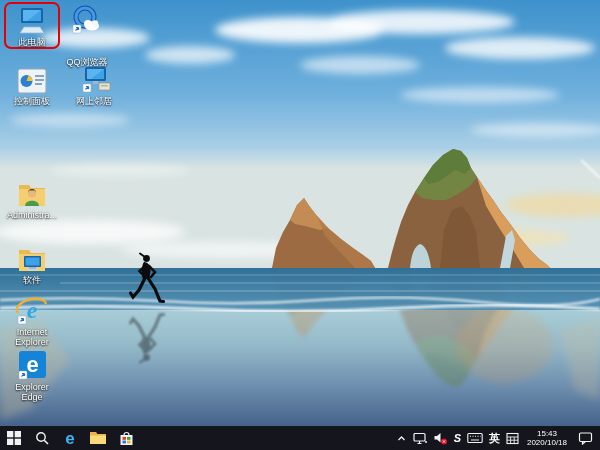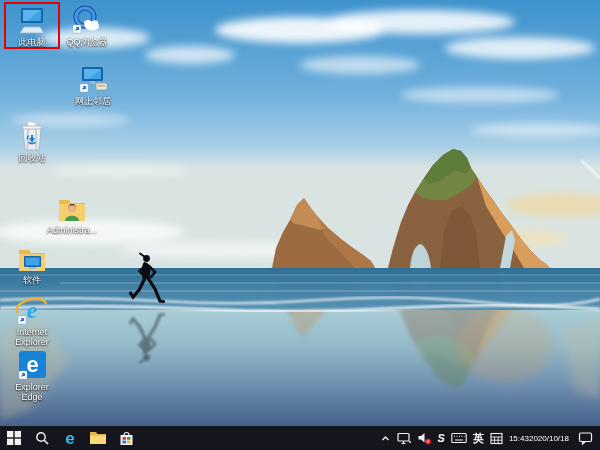--- a/index.html
+++ b/index.html
@@ -4,35 +4,35 @@
 <style>
   html,body{margin:0;padding:0;}
   body{width:600px;height:450px;overflow:hidden;font-family:"Liberation Sans",sans-serif;}
   .screen{position:relative;width:600px;height:450px;background:#2a6a92;}
   .wallpaper{position:absolute;left:0;top:0;width:600px;height:426px;overflow:hidden;}
   .wallpaper svg{display:block;}
 
   
   .dicon{position:absolute;width:56px;border:2px solid transparent;box-sizing:border-box;
          display:flex;flex-direction:column;align-items:center;cursor:pointer;}
-  .dicon.highlighted{border-color:#e60000;}
+  .dicon.highlighted{border-color:#e60000;border-radius:7px;}
   .glyph{height:31px;display:flex;align-items:flex-end;justify-content:center;}
   .dlabel{margin-top:2px;font-size:9px;line-height:10px;color:#fff;text-align:center;
           text-shadow:0 1px 2px rgba(0,0,0,.85), 0 0 2px rgba(0,0,0,.6);max-width:54px;word-break:break-word;}
 
   
   .taskbar{position:absolute;left:0;bottom:0;width:600px;height:24px;background:#15151e;
            display:flex;align-items:center;z-index:5;}
   .tbtn{width:28px;height:24px;border:0;background:transparent;display:flex;align-items:center;
         justify-content:center;padding:0;cursor:pointer;}
   .tray{margin-left:auto;display:flex;align-items:center;gap:6px;padding-right:5px;height:24px;}
   .titem{display:flex;align-items:center;justify-content:center;height:24px;cursor:pointer;color:#eee;}
   .ime{font-size:11px;color:#fff;font-weight:bold;}
   .sogou-s{font-size:11px;color:#fff;font-weight:bold;font-style:italic;}
-  .clock{display:flex;flex-direction:row;align-items:center;justify-content:flex-start;
+  .clock{display:flex;flex-direction:column;align-items:center;justify-content:flex-start;
          font-size:8px;line-height:9px;color:#fff;min-width:44px;}
 </style>
 </head>
 <body>
 
 <div class="screen">
 
   <div class="wallpaper">
     <svg width="600" height="426" viewBox="0 0 600 426" preserveAspectRatio="none">
       <defs>
@@ -134,69 +134,67 @@
       <svg width="30" height="28" viewBox="0 0 30 28">
         <rect x="4" y="1" width="22" height="15" rx="1.5" fill="#1565ad"></rect>
         <rect x="6" y="3" width="18" height="11" fill="#3fa2e6"></rect>
         <path d="M6,3 L24,3 L10,14 L6,14 Z" fill="#63b9f0" opacity="0.8"></path>
         <path d="M7,20 L23,20 L27,26 L3,26 Z" fill="#dcebf6" stroke="#9fb9cc" stroke-width="0.8"></path>
       </svg>
     </div>
     <div class="dlabel">此电脑</div>
   </div>
 
-  <div class="dicon" style="left:59px;top:2px;">
+  <div class="dicon" style="left:59px;top:2px;gap:20px;">
     <div class="glyph">
       <svg width="32" height="30" viewBox="0 0 32 30">
         <circle cx="14" cy="12" r="9" fill="none" stroke="#1b4fa0" stroke-width="5"></circle>
         <circle cx="14" cy="12" r="9" fill="none" stroke="#3f9ae8" stroke-width="3"></circle>
         <ellipse cx="21" cy="21" rx="7" ry="4.5" fill="#ffffff"></ellipse>
         <circle cx="17" cy="19" r="4" fill="#ffffff"></circle>
         <circle cx="24" cy="18.5" r="3.2" fill="#f4f8fc"></circle>
         <rect x="2" y="20" width="8" height="8" rx="1" fill="#ffffff" stroke="#9ab" stroke-width="0.5"></rect>
         <path d="M4.5,25.5 L7.5,22.5 M7.5,22.5 L5,22.5 M7.5,22.5 L7.5,25" stroke="#1c6fd4" stroke-width="1.2" fill="none"></path>
       </svg>
     </div>
     <div class="dlabel">QQ浏览器</div>
   </div>
 
-
-  <div class="dicon" style="left:65px;top:61px;">
+  <div class="dicon" style="left:4px;top:61px;">
+    <div class="glyph">
+      <svg width="30" height="26" viewBox="0 0 30 26">
+        <rect x="1" y="1" width="28" height="24" rx="2" fill="#eef3f8" stroke="#8fa6bd" stroke-width="1"></rect>
+        <circle cx="9.5" cy="13" r="6" fill="#2d7fd4"></circle>
+        <path d="M9.5,13 L15.5,13 A6,6 0 0,0 11.5,7.5 Z" fill="#f4c030"></path>
+        <rect x="18" y="7" width="9" height="2" fill="#8aa4c0"></rect>
+        <rect x="18" y="11" width="9" height="2" fill="#8aa4c0"></rect>
+        <rect x="18" y="15" width="7" height="2" fill="#8aa4c0"></rect>
+      </svg>
+    </div>
+    <div class="dlabel">控制面板</div>
+  </div>
+
+  <div class="dicon" style="left:58px;top:61px;align-items:flex-end;">
     <div class="glyph">
       <svg width="32" height="28" viewBox="0 0 32 28">
         <rect x="5" y="1" width="21" height="14" rx="1.5" fill="#1565ad"></rect>
         <rect x="7" y="3" width="17" height="10" fill="#3fa2e6"></rect>
         <path d="M7,3 L24,3 L11,13 L7,13 Z" fill="#63b9f0" opacity="0.8"></path>
         <rect x="13" y="15" width="5" height="3" fill="#9fb9cc"></rect>
         <rect x="19" y="17" width="11" height="7" rx="1" fill="#e9e4d2" stroke="#9a9a8a" stroke-width="0.8"></rect>
         <rect x="21" y="19" width="7" height="1.5" fill="#b8b4a0"></rect>
         <rect x="3" y="18" width="8" height="8" rx="1" fill="#ffffff" stroke="#9ab" stroke-width="0.5"></rect>
         <path d="M5.5,23.5 L8.5,20.5 M8.5,20.5 L6,20.5 M8.5,20.5 L8.5,23" stroke="#1c6fd4" stroke-width="1.2" fill="none"></path>
       </svg>
     </div>
     <div class="dlabel">网上邻居</div>
   </div>
 
-  <div class="dicon" style="left:4px;top:118px;">
-    <div class="glyph">
-      <svg width="26" height="30" viewBox="0 0 26 30">
-        <path d="M9,1 L16,2 L17,6 L9,6 Z" fill="#ffffff" opacity="0.9"></path>
-        <path d="M4,7 L22,7 L20,29 L6,29 Z" fill="#eceef0" stroke="#a8b0b8" stroke-width="0.8"></path>
-        <path d="M8,7 L10,7 L9.4,29 L7.6,29 Z" fill="#c9ced4"></path>
-        <path d="M16,7 L18,7 L18.4,29 L16.6,29 Z" fill="#c9ced4"></path>
-        <rect x="3.5" y="5" width="19" height="3" rx="1.5" fill="#f6f8fa" stroke="#a8b0b8" stroke-width="0.8"></rect>
-        <path d="M13,13 l-3,5 h2 v3 h2 v-3 h2 Z" fill="#1f7fd0" transform="rotate(180 13 17.5)"></path>
-        <path d="M9.5,21 a4.5,4.5 0 0 0 7,0" stroke="#1f7fd0" stroke-width="1.6" fill="none"></path>
-        <path d="M9.5,14.5 a4.5,4.5 0 0 0 -1,4" stroke="#1f7fd0" stroke-width="1.6" fill="none"></path>
-      </svg>
-    </div>
-    <div class="dlabel">回收站</div>
-  </div>
-
-  <div class="dicon" style="left:4px;top:190px;margin-left:40px;">
+
+  <div class="dicon" style="left:4px;top:175px;">
     <div class="glyph">
       <svg width="30" height="28" viewBox="0 0 30 28">
         <path d="M2,5 L12,5 L14,8 L28,8 L28,26 L2,26 Z" fill="#e9b954"></path>
         <path d="M2,9 L28,9 L28,26 L2,26 Z" fill="#f5cf6e"></path>
         <circle cx="15" cy="13.5" r="4" fill="#e8b488"></circle>
         <path d="M11,13 a4,4 0 0 1 8,0 l-1,-2.5 h-6 Z" fill="#5a3a1a"></path>
         <path d="M8,26 C8,19 22,19 22,26 Z" fill="#4a9a50"></path>
       </svg>
     </div>
     <div class="dlabel">Administra...</div>

